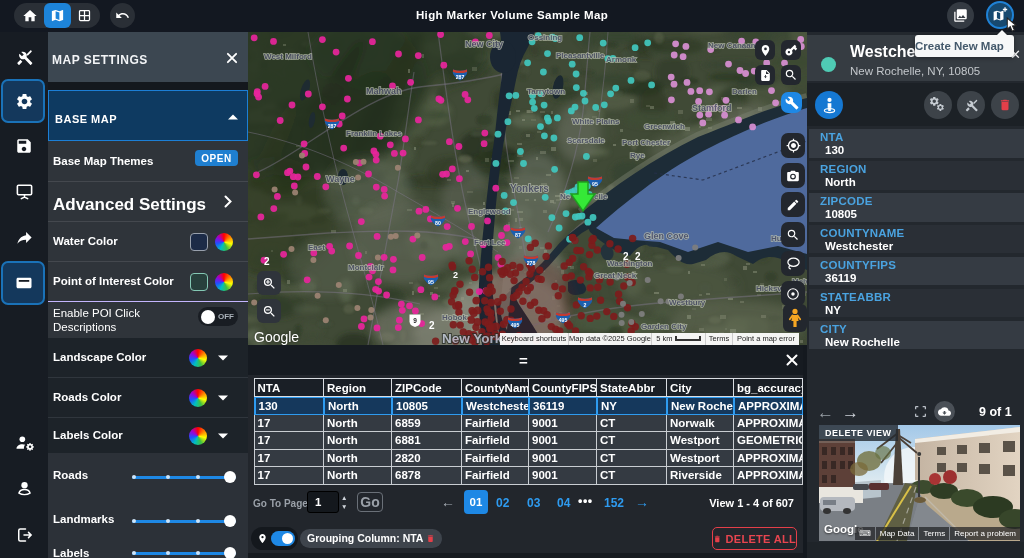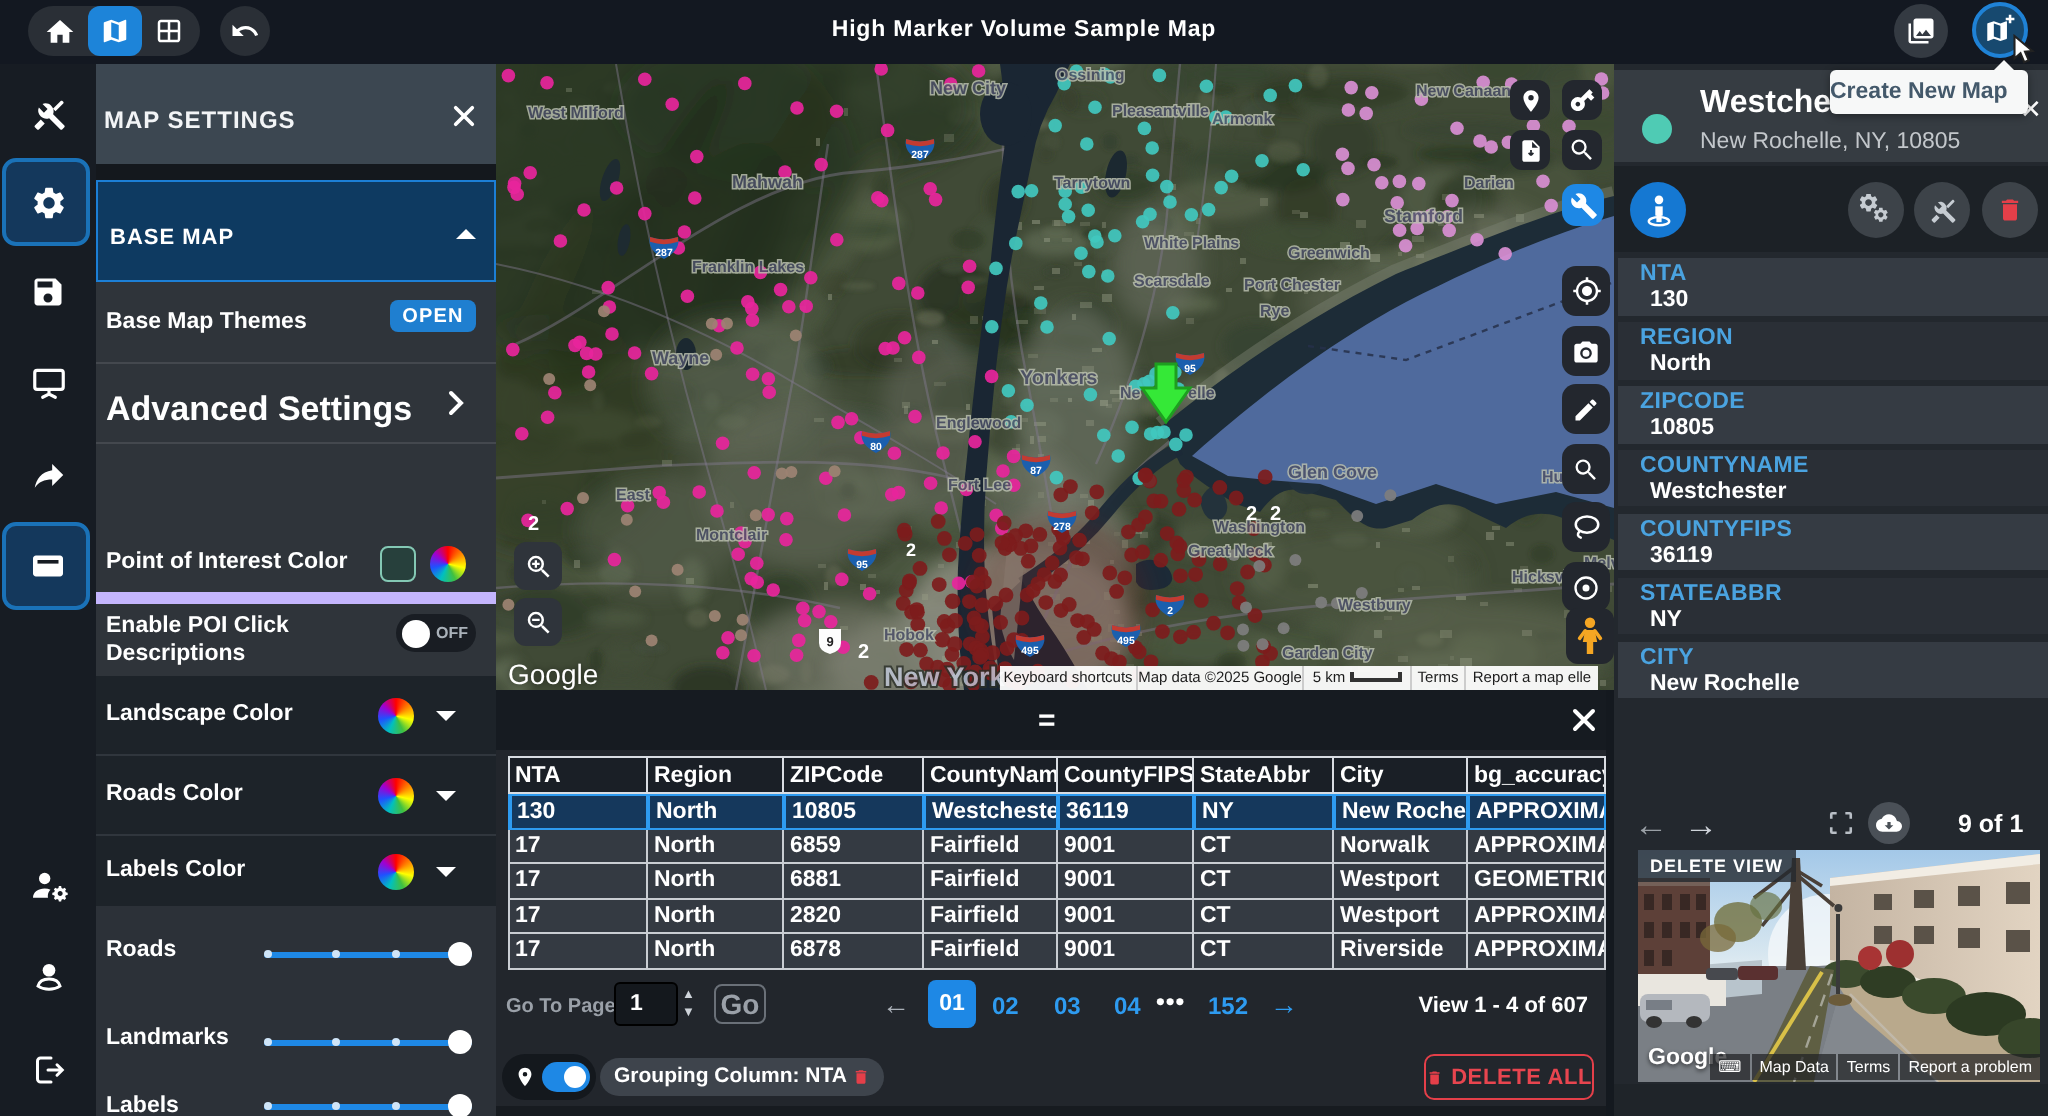--- a/index.html
+++ b/index.html
@@ -123,29 +123,36 @@
    <svg class="abs" style="left:178px;top:22px" width="12" height="8" viewBox="0 0 12 8" fill="#fff">
         <path d="M1 6.5 L6 1.5 L11 6.5 Z"></path>
       </svg>
  </div>
  <div class="abs" style="left:0;top:150px;width:200px;height:40px;background:#2f343a;border-bottom:1px solid #44484e">
    <div class="abs" style="left:5px;top:13px;color:#fff;font-size:17px;font-weight:700">Advanced Settings</div>
    <svg class="abs" style="left:176px;top:13px" width="8" height="13" viewBox="0 0 8 13" fill="none" stroke="#fff" stroke-width="2" stroke-linecap="round">
         <path d="M1.5 1.5 L6.5 6.5 L1.5 11.5"></path>
       </svg>
  </div>
- <div class="abs" style="left:0;top:230px;width:200px;height:40px;background:#2f343a;border-bottom:6px solid #c4b5fd">
+ <div class="abs" style="left:0;top:190px;width:200px;height:40px;background:#2f343a;border-bottom:1px solid #44484e">
+   <div class="abs" style="left:5px;top:13px;color:#fff;font-size:11.5px;font-weight:700">Water Color</div>
+   <div class="abs" style="left:142px;top:11px;width:18px;height:18px;background:#1c2b47;border:1.5px solid #98a0ac;border-radius:4px"></div>
+   <div class="abs" style="left:167px;top:11px">
+        <div style="width:18px;height:18px;border-radius:50%;background:conic-gradient(#f00,#ff8000,#ff0,#40c040,#00c0c0,#2050ff,#a000d0,#f00)"></div>
+      </div>
+ </div>
+ <div class="abs" style="left:0;top:230px;width:200px;height:40px;background:#2f343a;border-bottom:1px solid #c4b5fd">
    <div class="abs" style="left:5px;top:13px;color:#fff;font-size:11.5px;font-weight:700">Point of Interest Color</div>
    <div class="abs" style="left:142px;top:11px;width:18px;height:18px;background:#27403c;border:1.5px solid #84c8b4;border-radius:4px"></div>
    <div class="abs" style="left:167px;top:11px">
         <div style="width:18px;height:18px;border-radius:50%;background:conic-gradient(#f00,#ff8000,#ff0,#40c040,#00c0c0,#2050ff,#a000d0,#f00)"></div>
       </div>
  </div>
  <div class="abs" style="left:0;top:270px;width:200px;height:36px;background:#2f343a">
-   <div class="abs" style="left:5px;top:4px;color:#fff;font-size:11.5px;font-weight:700;line-height:14px">Enable POI Click<br>Descriptions</div>
+   <div class="abs" style="left:5px;top:4px;color:#fff;font-size:11.5px;font-weight:400;line-height:14px">Enable POI Click<br>Descriptions</div>
    <div class="abs" style="left:150px;top:5px;width:40px;height:19px;background:#191d23;border-radius:10px">
      <div class="abs" style="left:3px;top:2.5px;width:14px;height:14px;background:#fff;border-radius:50%"></div>
      <div class="abs" style="left:20px;top:5px;color:#aab2ba;font-size:8px;font-weight:700">OFF</div>
    </div>
  </div>
  <div class="abs" style="left:0;top:306px;width:200px;height:40px;background:#1d2329;border-bottom:1px solid #30363d">
    <div class="abs" style="left:5px;top:13px;color:#fff;font-size:11.5px;font-weight:700">Landscape Color</div>
    <div class="abs" style="left:141px;top:11px">
         <div style="width:18px;height:18px;border-radius:50%;background:conic-gradient(#f00,#ff8000,#ff0,#40c040,#00c0c0,#2050ff,#a000d0,#f00)"></div>
       </div>
@@ -1456,21 +1463,21 @@
         <path d="M15.5 14h-.79l-.28-.27A6.47 6.47 0 0 0 16 9.5 6.5 6.5 0 1 0 9.5 16c1.61 0 3.09-.59 4.23-1.57l.27.28v.79l5 4.99L20.49 19l-4.99-5zm-6 0C7 14 5 12 5 9.5S7 5 9.5 5 14 7 14 9.5 12 14 9.5 14z"></path>
         <path d="M6.5 9.5h6" stroke="#fff" stroke-width="1.8"></path>
       </svg>
     </div>
     <div class="abs" style="left:6px;top:297px;color:#fff;font-size:14px;text-shadow:0 0 3px #0008">Google</div>
     <div class="abs" style="left:252px;top:301px;height:12px;display:flex;font-size:7.5px;color:#1c1c1c;line-height:12px;white-space:nowrap">
       <div style="background:#fffffff0;width:69px;text-align:center;border-right:1px solid #ccc">Keyboard shortcuts</div>
       <div style="background:#fffffff0;width:83px;text-align:center;border-right:1px solid #ccc">Map data ©2025 Google</div>
       <div style="background:#fffffff0;width:54px;text-align:center;border-right:1px solid #ccc">5 km <span style="display:inline-block;width:26px;border-bottom:2px solid #333;border-left:2px solid #333;border-right:2px solid #333;height:5px"></span></div>
       <div style="background:#fffffff0;width:27px;text-align:center;border-right:1px solid #ccc">Terms</div>
-      <div style="background:#fffffff0;width:66px;text-align:center">Report a map elle</div>
+      <div style="background:#fffffff0;width:66px;text-align:center">Point a map error</div>
     </div>
 </div>
 <div class="abs" style="left:248px;top:345px;width:555px;height:213px;background:#22262c;z-index:15">
     <div class="abs" style="left:0;top:0;width:555px;height:30px;background:#161b21">
       <div class="abs" style="left:271px;top:7px;color:#fff;font-size:15px;font-weight:700">=</div>
       <svg class="abs" style="left:538px;top:9px" width="12" height="12" viewBox="0 0 12 12" stroke="#fff" stroke-width="2" stroke-linecap="round">
         <path d="M1.5 1.5 L10.5 10.5 M10.5 1.5 L1.5 10.5"></path>
       </svg>
       <div class="abs" style="left:0;top:208px;width:555px;height:5px;background:#171b20"></div>
     </div>

